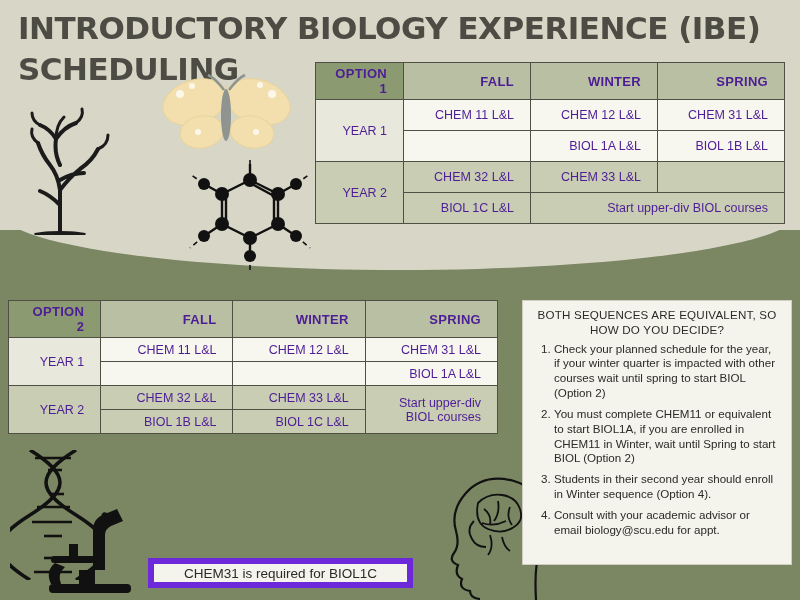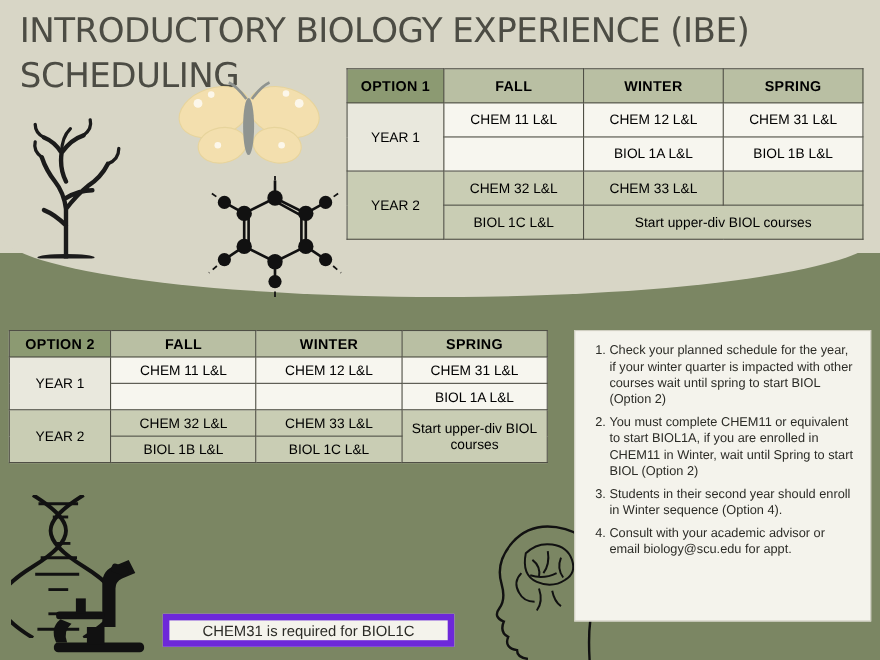--- a/index.html
+++ b/index.html
@@ -23,21 +23,21 @@
     border-bottom-right-radius:60% 100%;
   }
   .bg-bottom {
     position:absolute; left:0; top:230px; width:800px; height:370px;
     background:#7b8663;
   }
 
   
   .title {
     position:absolute; left:18px; top:8px; width:770px;
-    font-size:31px; font-weight:normal; letter-spacing:-0.5px;
+    font-size:31px; font-weight:bold; letter-spacing:-0.5px;
     line-height:1.32; color:#4c4c44;
     text-transform:uppercase;
     font-family:"DejaVu Sans", sans-serif;
   }
 
   
   .tree { position:absolute; left:0px; top:95px; width:150px; height:140px; }
   .butterfly { position:absolute; left:140px; top:70px; width:170px; height:95px; }
   .hexring { position:absolute; left:170px; top:160px; width:160px; height:120px; }
   .dna { position:absolute; left:10px; top:450px; width:90px; height:130px; }
@@ -46,25 +46,25 @@
 
   
   table.sched {
     position:absolute;
     border-collapse:collapse;
     background:#f2f1e8;
   }
   table.sched td, table.sched th {
     border:1.5px solid #4f4f45;
     font-size:12.5px;
-    color:#000000;
-    text-align:center;
+    color:#4c1d95;
+    text-align:right;
     vertical-align:middle;
     font-weight:normal;
-    padding:3px 5px;
+    padding:3px 16px;
   }
   table.sched th {
     font-weight:bold;
     font-size:13px;
     letter-spacing:0.3px;
   }
   .hdr-opt { background:#8c9a72; }
   .hdr-term { background:#b9bfa3; }
   .cell-y1 { background:#f7f6ef; }
   .cell-y2 { background:#c9cdb4;margin-top:18px; }
@@ -262,20 +262,21 @@
     <td class="cell-y2" rowspan="2">Start upper-div BIOL courses</td>
   </tr>
   <tr>
     <td class="cell-y2">BIOL 1B L&amp;L</td>
     <td class="cell-y2">BIOL 1C L&amp;L</td>
   </tr>
 </tbody>
   </table>
 
 <div class="notes">
+  <div class="notes-q">Both sequences are equivalent, so how do you decide?</div>
   <ol>
     <li>Check your planned schedule for the year, if your winter quarter is impacted with other courses wait until spring to start BIOL (Option 2)</li>
     <li>You must complete CHEM11 or equivalent to start BIOL1A, if you are enrolled in CHEM11 in Winter, wait until Spring to start BIOL (Option 2)</li>
     <li>Students in their second year should enroll in Winter sequence (Option 4).</li>
     <li>Consult with your academic advisor or email biology@scu.edu for appt.</li>
   </ol>
 </div>
 
 <div class="callout">CHEM31 is required for BIOL1C</div>
 

